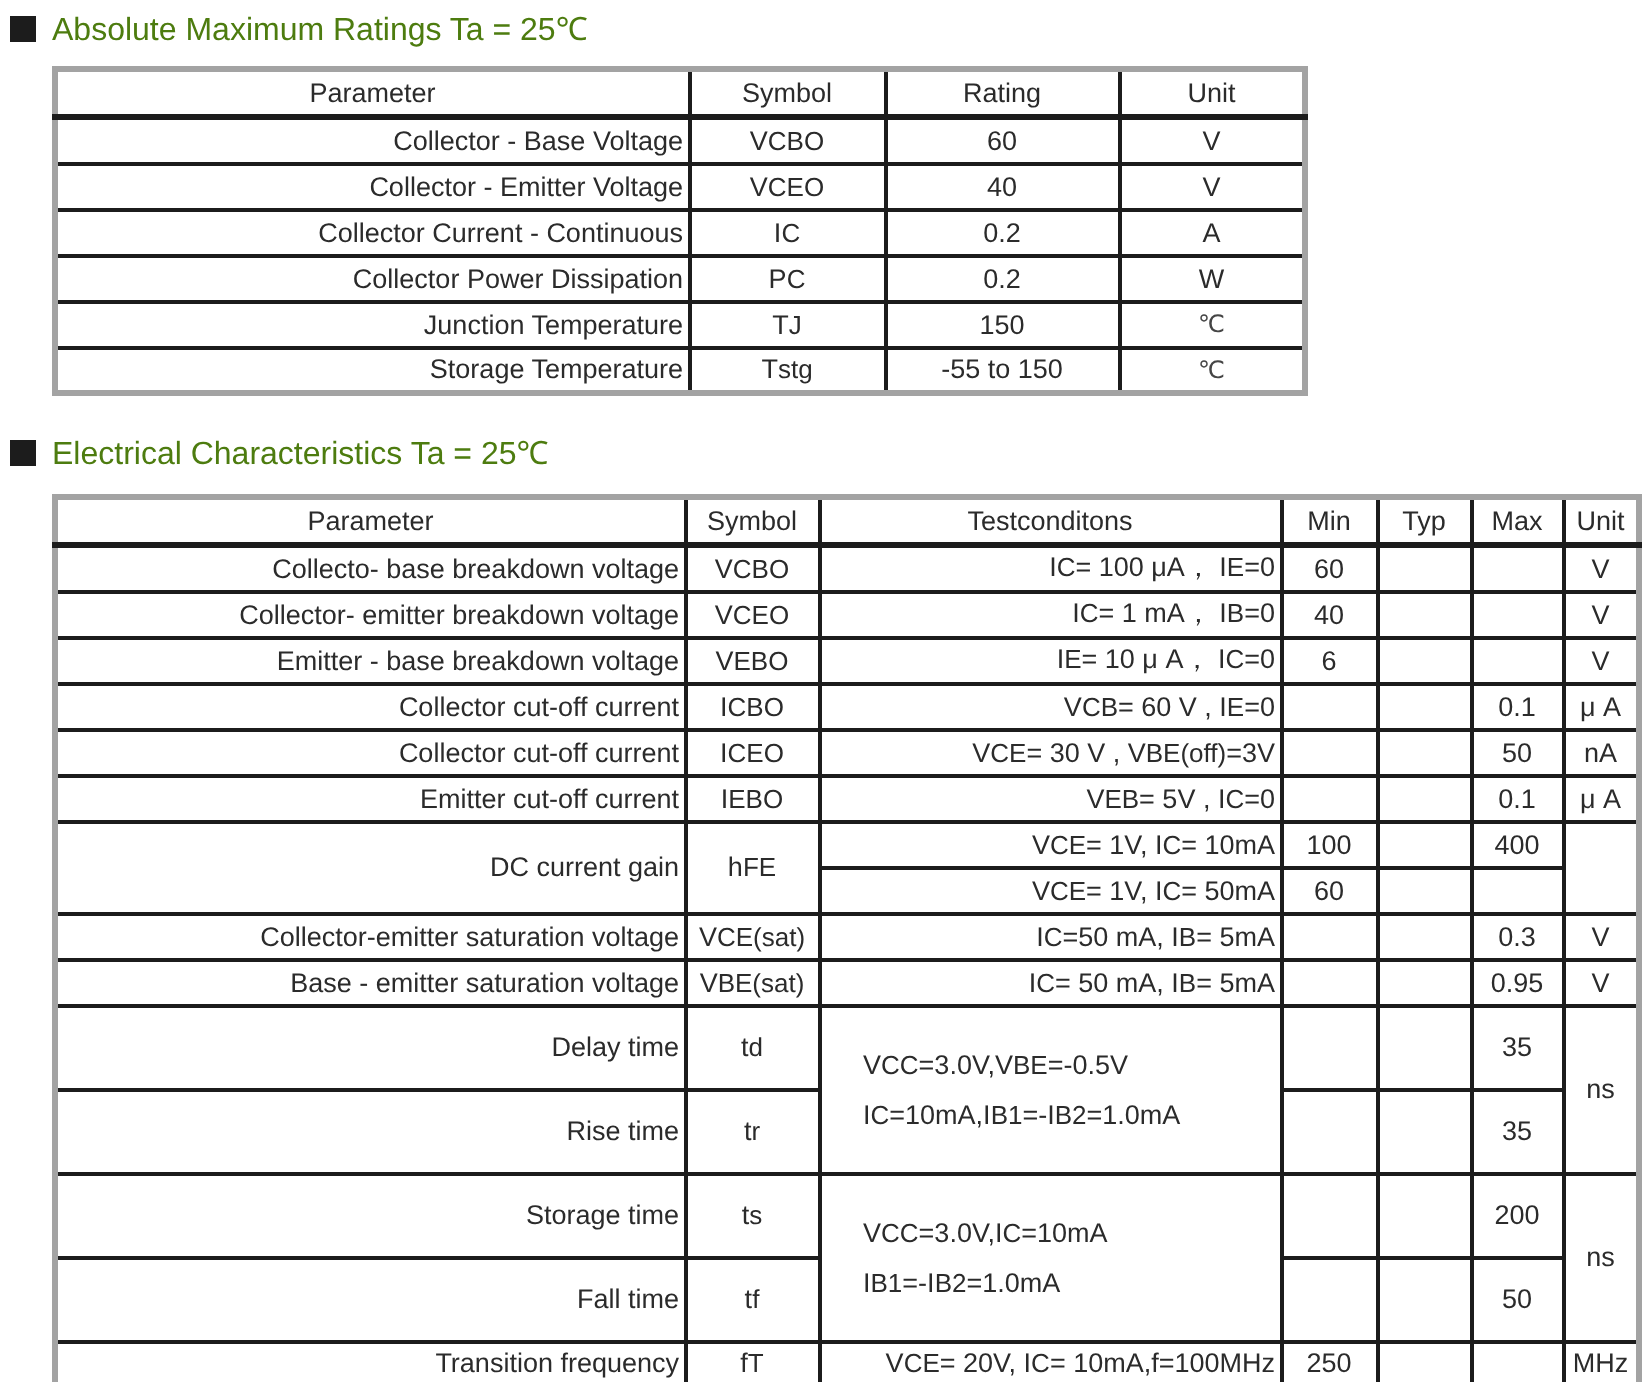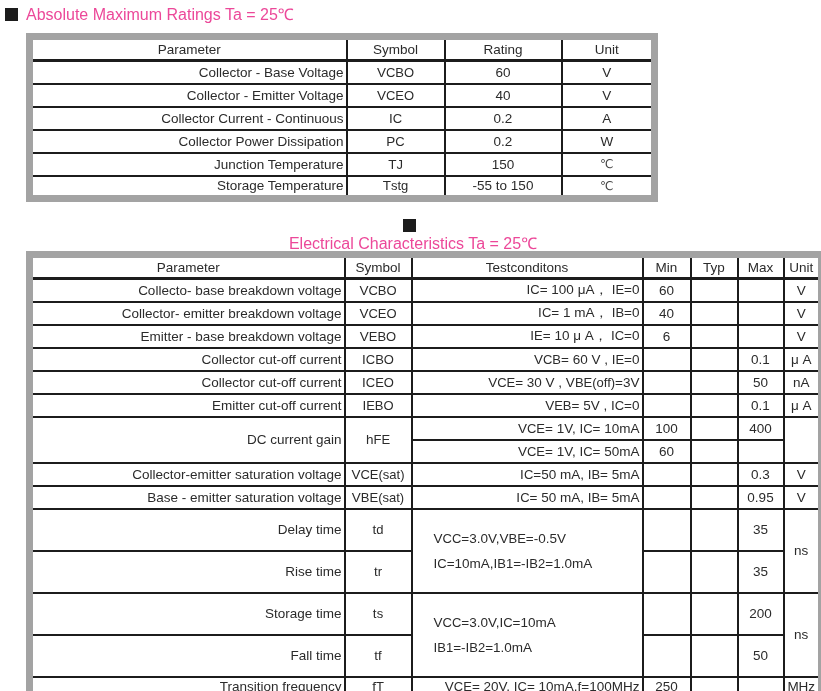--- a/index.html
+++ b/index.html
@@ -9,55 +9,55 @@
     background: #ffffff;
     font-family: "Liberation Sans", sans-serif;
     color: #2b2b2b;
   }
   .page { padding-top: 3px; }
   .section-title {
     display: flex; align-items: center;
     margin: 0 0 0 5px;
     height: 22px;
     font-size: 16px;
-    color: #ec4899;
+    color: #4d7c0f;
   }
   .section-title .marker {
     width: 13px; height: 13px;
     background: #1c1c1c;
     margin-right: 8px;
     flex: 0 0 auto;
   }
   table {
     border-collapse: collapse;
     table-layout: fixed;
     margin-left: 15px;
   }
   #t1 { width: 625px; margin-top: 8px; }
   #t2 { width: 792px; margin-top: 10px; }
-  table, #t1, #t2 { border: 7px solid #a3a3a3; margin-left: 26px; }
+  table, #t1, #t2 { border: 3px solid #a3a3a3; margin-left: 26px; }
   td, th {
     border: 2px solid #1c1c1c;
     font-size: 13.5px;
     font-weight: normal;
     height: 23px;
     padding: 0 2px;
     text-align: center;
     vertical-align: middle;
     overflow: hidden;
     white-space: nowrap;
     color: #2b2b2b;
   }
   thead th { height: 24px; border-bottom: 3px solid #1c1c1c; }
   td.l { text-align: right; padding-left: 5px; }
   .sm { font-size: 13px; }
   .cel { font-size: 12px; color: #454545; font-family: "DejaVu Sans", sans-serif; }
   .cond-merged { padding: 16px; }
   .cond-line { height: 25px; line-height: 25px; padding-left: 5px; text-align: left; }
-  .section-gap { margin-top: 17px; flex-direction: column; }
+  .section-gap { margin-top: 17px; }
 </style>
 </head>
 <body>
 
 <div class="page">
 
   <div class="section-title">
     <span class="marker"></span>
     <span>Absolute Maximum Ratings Ta = 25℃</span>
   </div>

